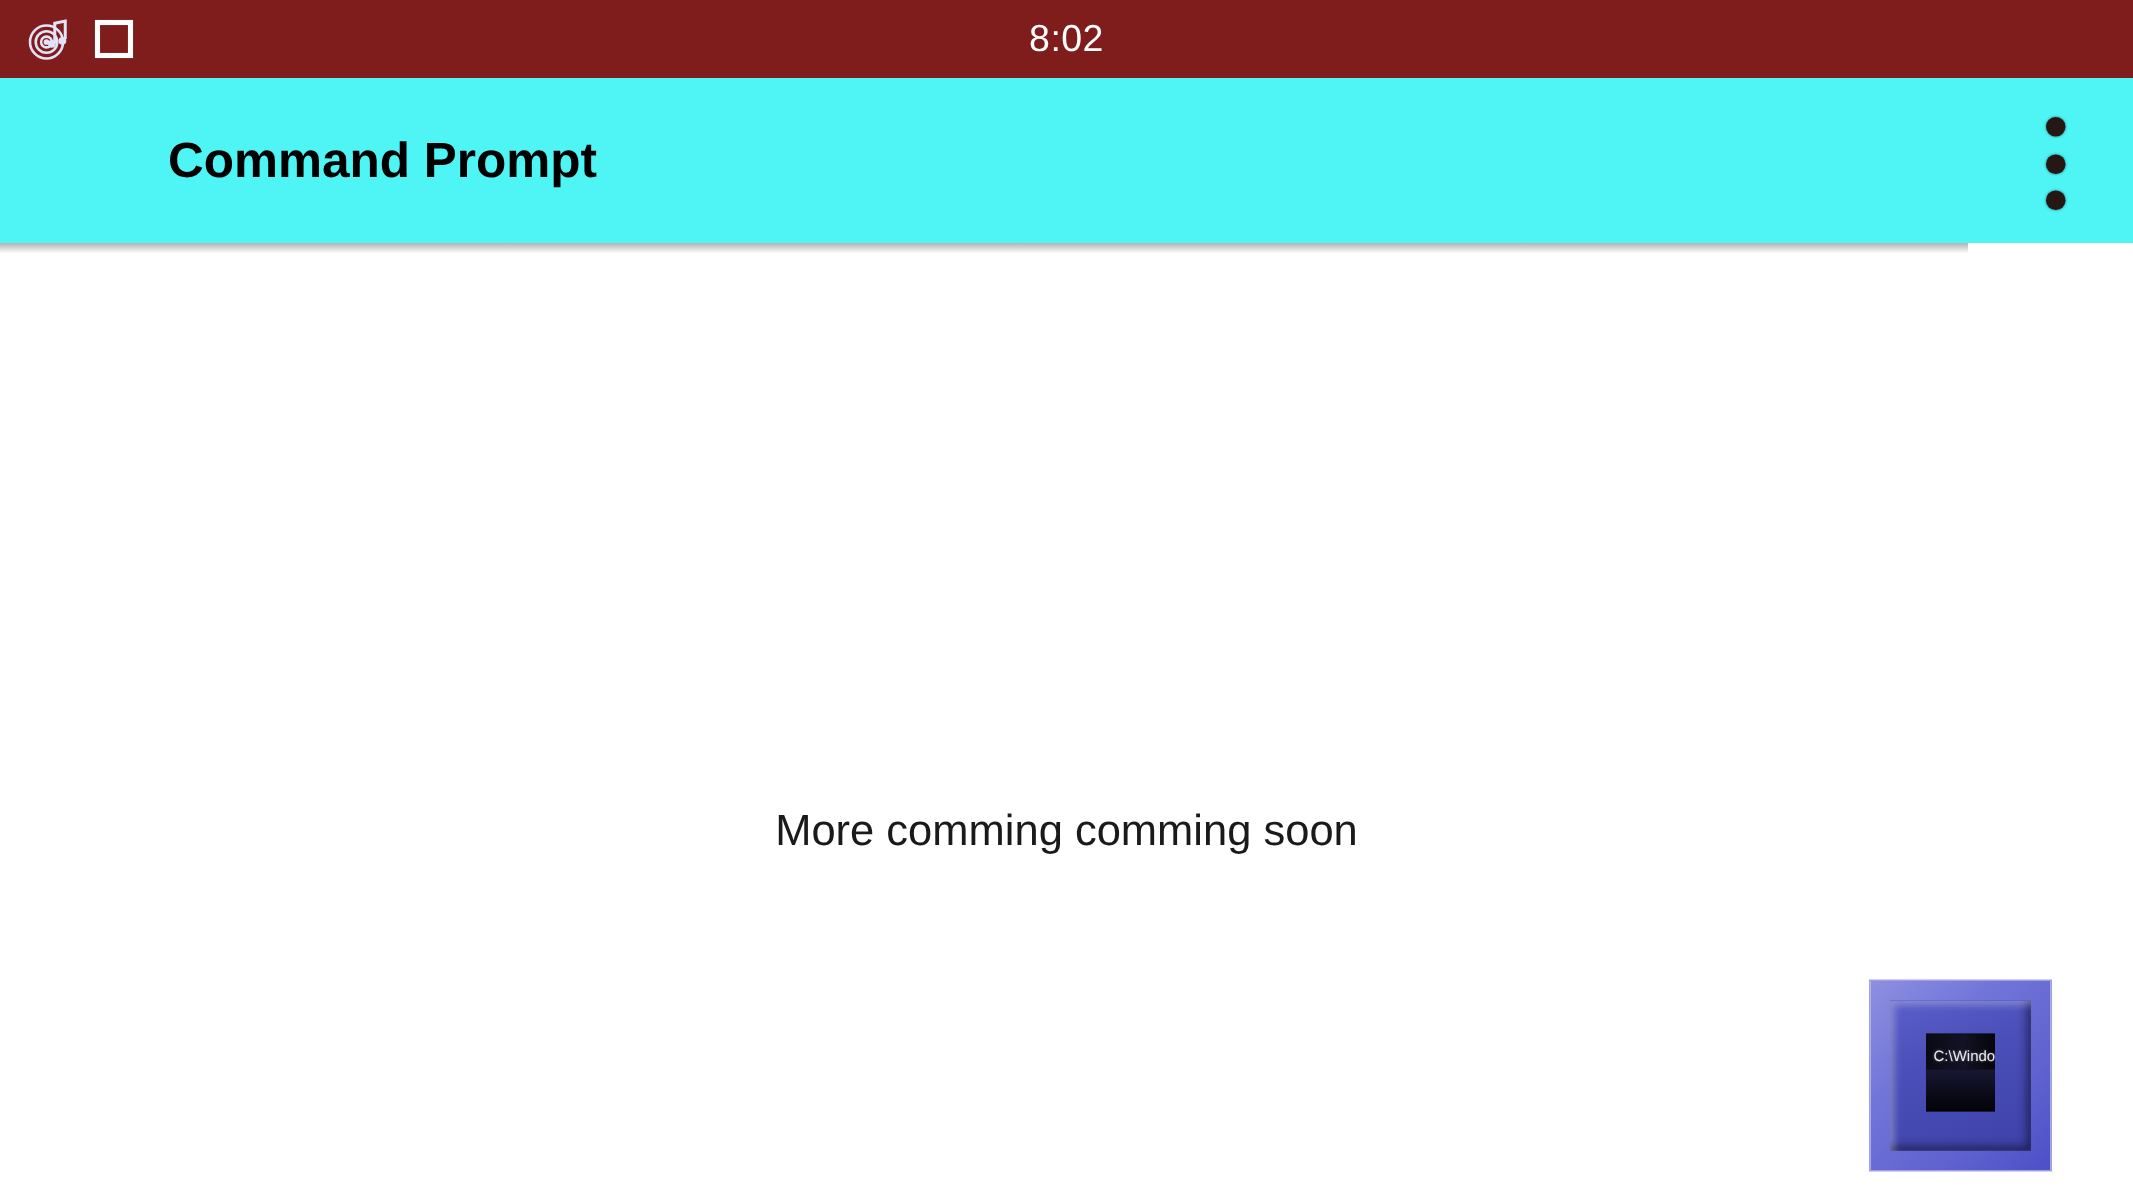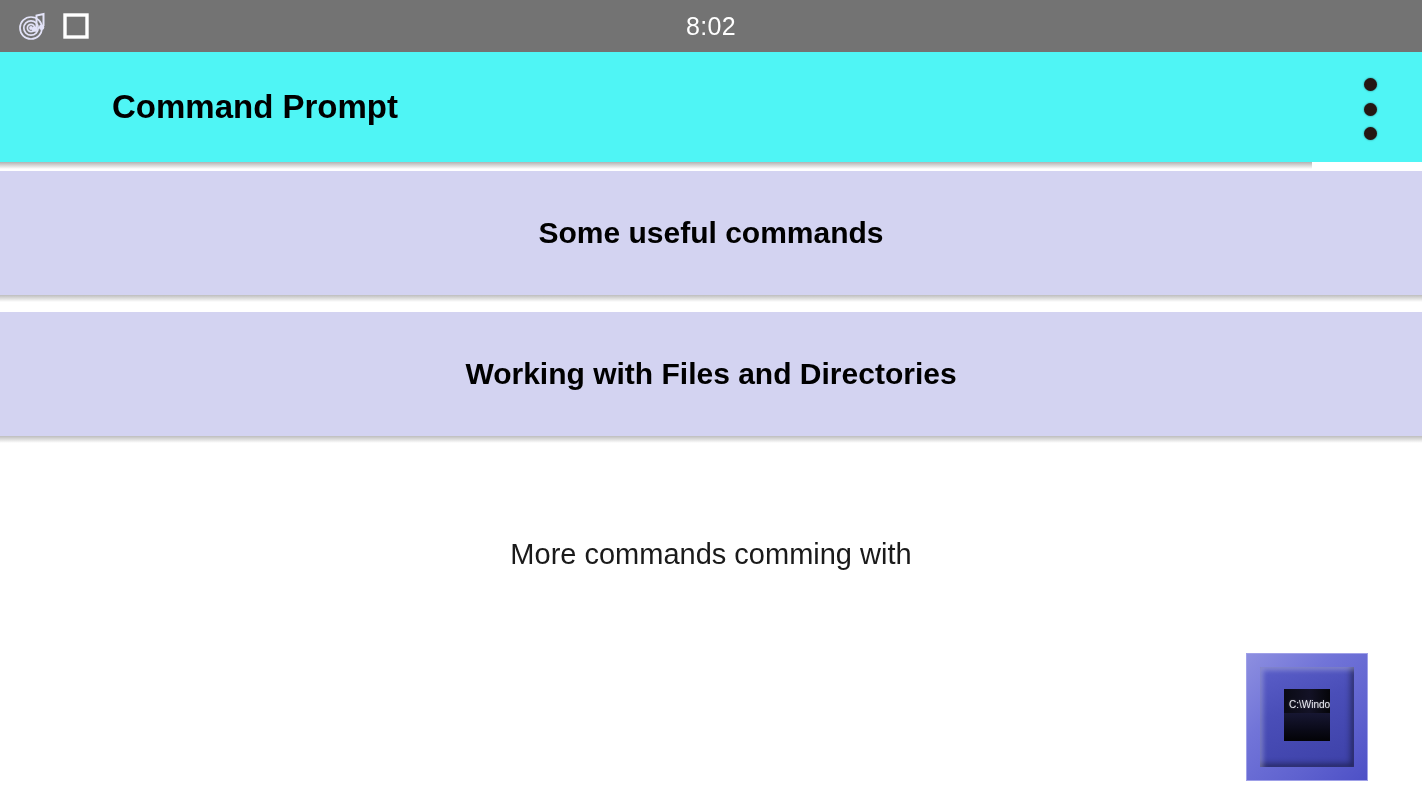--- a/index.html
+++ b/index.html
@@ -19,21 +19,21 @@
     height: 800px;
     background: #ffffff;
   }
 
   
   .status-bar {
     position: absolute;
     top: 0; left: 0;
     width: 1422px;
     height: 56px;
-    background: #737373;
+    background: #7f1d1d;
     display: flex;
     align-items: center;
     justify-content: space-between;
     padding: 0 18px 0 18px;
   }
   .status-left {
     display: flex;
     align-items: center;
     gap: 14px;
   }
@@ -251,33 +251,22 @@
     <div class="app-bar-title">Command Prompt</div>
 
     <div class="overflow-menu">
       <span class="overflow-dot"></span>
       <span class="overflow-dot"></span>
       <span class="overflow-dot"></span>
     </div>
   </div>
   <div class="app-bar-shadow"></div>
 
-  <div class="card-list">
-
-    <div class="cmd-card">
-      <span class="cmd-card-label">Some useful commands</span>
-    </div>
-
-    <div class="cmd-card">
-      <span class="cmd-card-label">Working with Files and Directories</span>
-    </div>
-
-  </div>
-
-  <div class="footer-note">More commands comming with</div>
+
+  <div class="footer-note">More comming comming soon</div>
 
   <div class="cmd-icon-wrap">
     <div class="cmd-icon-frame">
       <div class="cmd-icon-bevel">
         <div class="cmd-icon-screen">
           <span class="cmd-icon-path">C:\Windows\</span>
         </div>
       </div>
     </div>
   </div>

